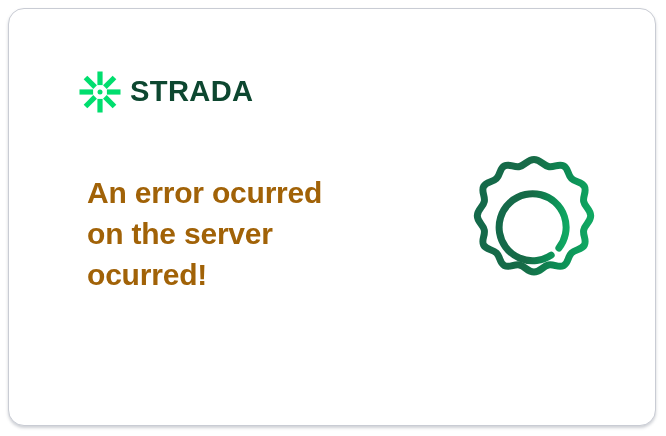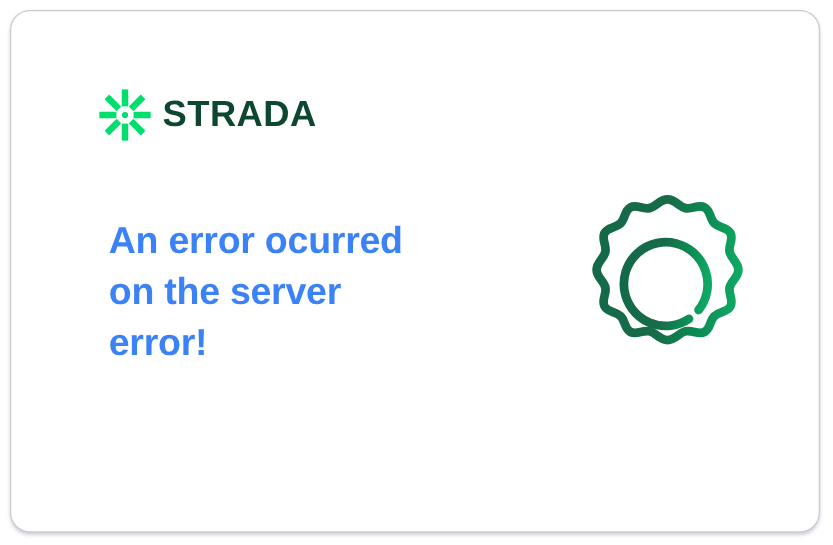--- a/index.html
+++ b/index.html
@@ -58,21 +58,21 @@
     flex: 0 0 auto;
   }
 
   
   .message {
     position: absolute;
     left: 78px;
     top: 163px;
     width: 300px;
     margin: 0;
-    color: #3b82f6;
+    color: #a16207;
     font-size: 30px;
     line-height: 41px;
     font-weight: 700;
     letter-spacing: -0.2px;
   }
   .message .line {
     display: block;
     white-space: nowrap;
   }
 
@@ -117,21 +117,21 @@
 
       <svg class="brand-word" viewBox="0 0 232 34" aria-hidden="true">
         <text x="0" y="27" font-family="'Liberation Sans', sans-serif" font-size="33" font-weight="700" letter-spacing="0.4" fill="#0D4730">STRADA</text>
       </svg>
 
     </div>
 
     <h1 class="message">
       <span class="line">An error ocurred</span>
       <span class="line">on the server</span>
-      <span class="line">error!</span>
+      <span class="line">ocurred!</span>
     </h1>
 
     <svg class="gear" viewBox="0 0 162 162" aria-hidden="true">
       <defs>
         <linearGradient id="gearGrad" x1="0" y1="0.45" x2="1" y2="0.55">
           <stop offset="0%" stop-color="#14694A"></stop>
           <stop offset="45%" stop-color="#176B47"></stop>
           <stop offset="75%" stop-color="#0C8B54"></stop>
           <stop offset="100%" stop-color="#10A862"></stop>
         </linearGradient>

